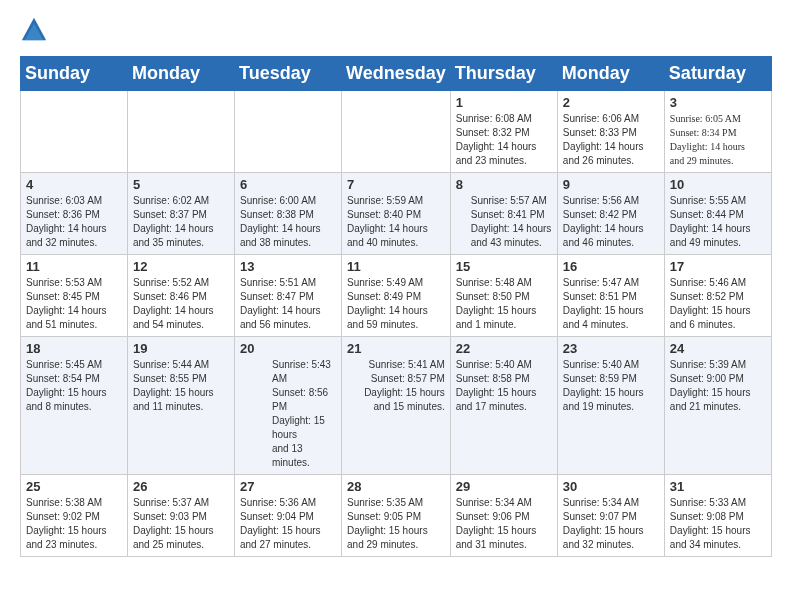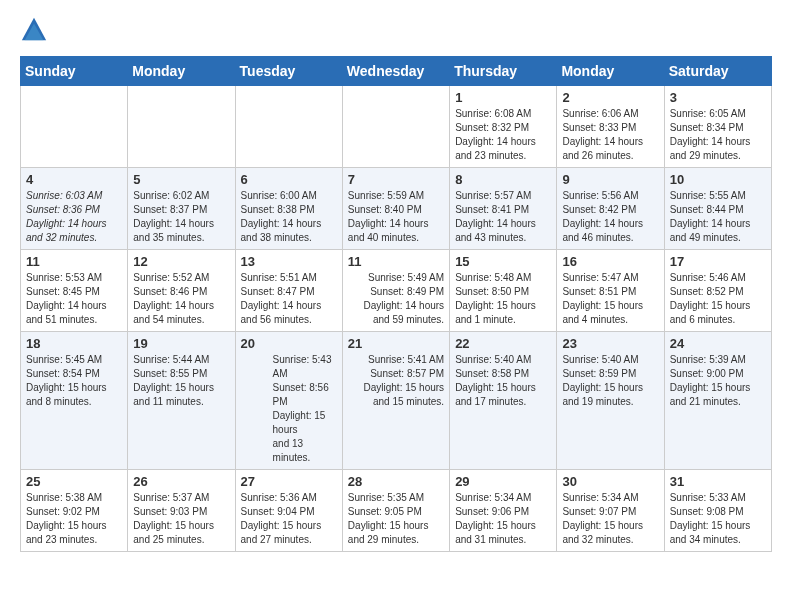--- a/index.html
+++ b/index.html
@@ -57,21 +57,21 @@
     table {
       width: 100%;
       border-collapse: collapse;
       font-size: 11px;
     }
     thead tr th {
       background-color: #2a6db5;
       color: #fff;
       padding: 6px 4px;
       text-align: left;
-      font-size: 14px;
+      font-size: 18px;
       border: 1px solid #2a6db5;
     }
     tbody tr td {
       border: 1px solid #ccc;
       vertical-align: top;
       padding: 4px 5px;
       width: calc(100% / 7);
       min-height: 80px;
       height: 82px;
     }
@@ -148,30 +148,30 @@
           </td>
           <td>
             <span class="day-num">2</span>
             <div class="day-info" style="white-space: pre-line;">Sunrise: 6:06 AM
 Sunset: 8:33 PM
 Daylight: 14 hours
 and 26 minutes.</div>
           </td>
           <td>
             <span class="day-num">3</span>
-            <div class="day-info" style="white-space: pre-line;">Sunrise: 6:05 AM
+            <div class="day-info" style="white-space: pre-line; font-family: Liberation Serif, serif;">Sunrise: 6:05 AM
 Sunset: 8:34 PM
 Daylight: 14 hours
 and 29 minutes.</div>
           </td>
         </tr>
         <tr>
           <td>
             <span class="day-num">4</span>
-            <div class="day-info" style="white-space: pre-line; font-style: italic;">Sunrise: 6:03 AM
+            <div class="day-info" style="white-space: pre-line;">Sunrise: 6:03 AM
 Sunset: 8:36 PM
 Daylight: 14 hours
 and 32 minutes.</div>
           </td>
           <td>
             <span class="day-num">5</span>
             <div class="day-info" style="white-space: pre-line;">Sunrise: 6:02 AM
 Sunset: 8:37 PM
 Daylight: 14 hours
 and 35 minutes.</div>
@@ -185,21 +185,21 @@
           </td>
           <td>
             <span class="day-num">7</span>
             <div class="day-info" style="white-space: pre-line;">Sunrise: 5:59 AM
 Sunset: 8:40 PM
 Daylight: 14 hours
 and 40 minutes.</div>
           </td>
           <td>
             <span class="day-num">8</span>
-            <div class="day-info" style="white-space: pre-line;">Sunrise: 5:57 AM
+            <div class="day-info" style="white-space: pre-line; margin-left: 15px;">Sunrise: 5:57 AM
 Sunset: 8:41 PM
 Daylight: 14 hours
 and 43 minutes.</div>
           </td>
           <td>
             <span class="day-num">9</span>
             <div class="day-info" style="white-space: pre-line;">Sunrise: 5:56 AM
 Sunset: 8:42 PM
 Daylight: 14 hours
 and 46 minutes.</div>
@@ -229,21 +229,21 @@
           </td>
           <td>
             <span class="day-num">13</span>
             <div class="day-info" style="white-space: pre-line;">Sunrise: 5:51 AM
 Sunset: 8:47 PM
 Daylight: 14 hours
 and 56 minutes.</div>
           </td>
           <td>
             <span class="day-num">11</span>
-            <div class="day-info" style="white-space: pre-line; text-align: right;">Sunrise: 5:49 AM
+            <div class="day-info" style="white-space: pre-line;">Sunrise: 5:49 AM
 Sunset: 8:49 PM
 Daylight: 14 hours
 and 59 minutes.</div>
           </td>
           <td>
             <span class="day-num">15</span>
             <div class="day-info" style="white-space: pre-line;">Sunrise: 5:48 AM
 Sunset: 8:50 PM
 Daylight: 15 hours
 and 1 minute.</div>

